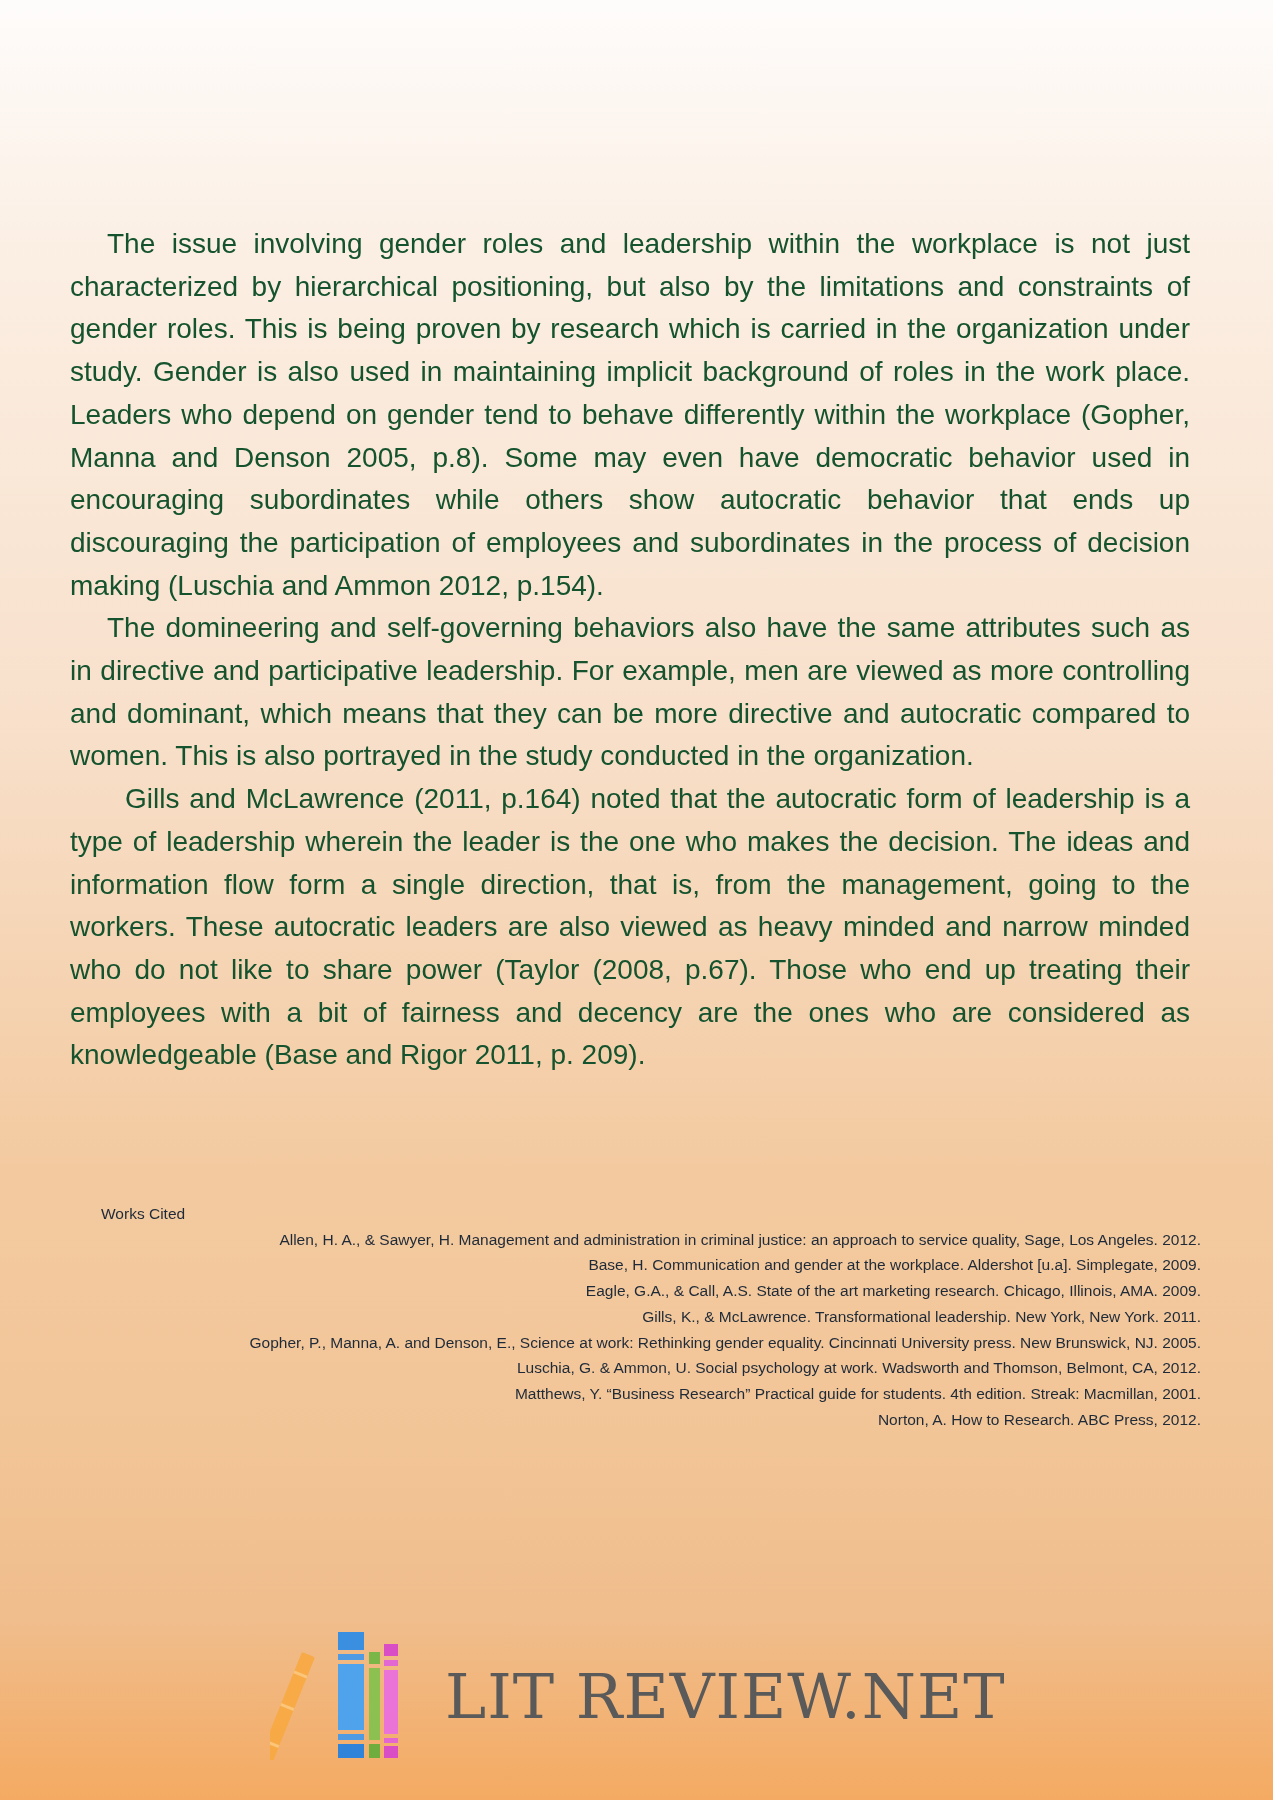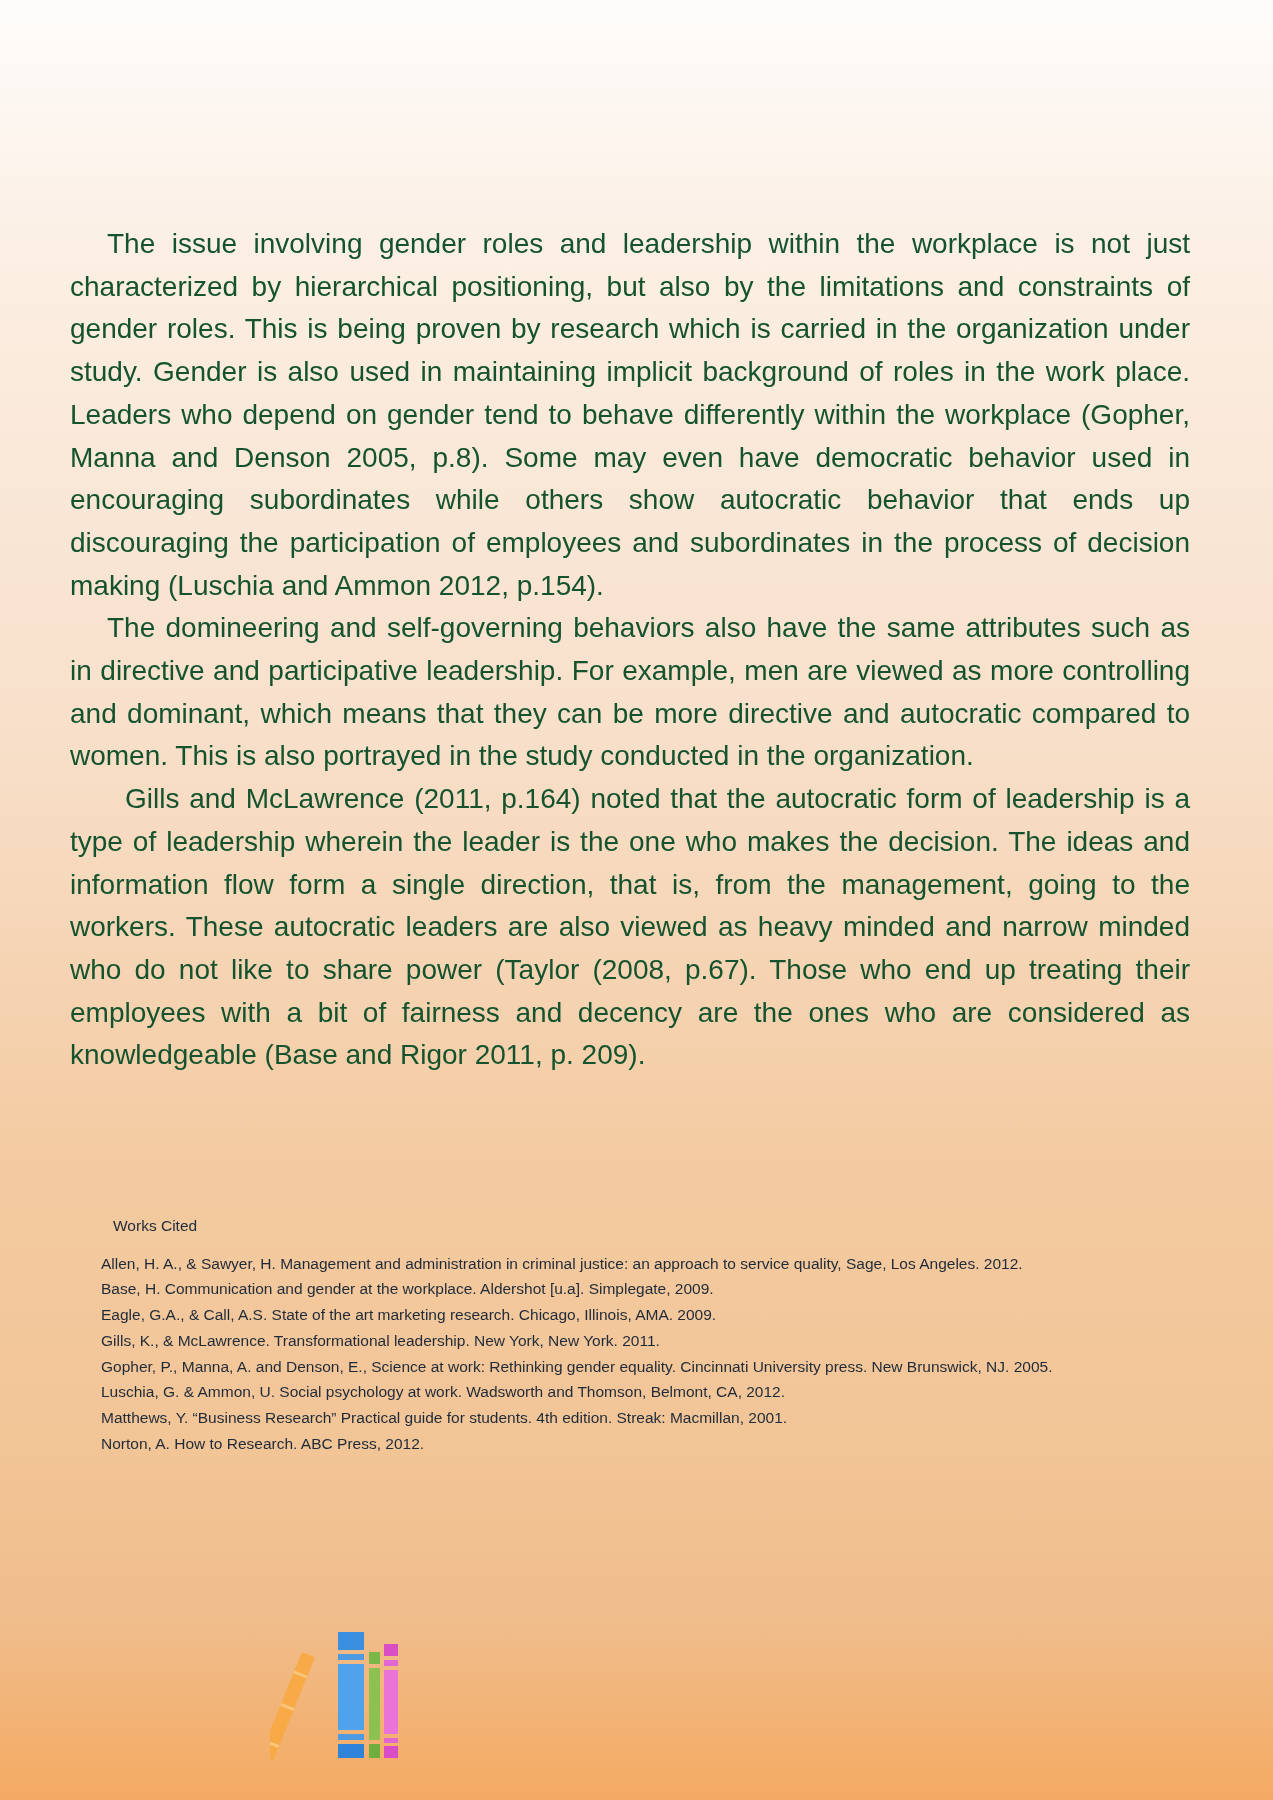--- a/index.html
+++ b/index.html
@@ -26,23 +26,23 @@
     .body-text p.p3 { text-indent: 55px; }
     .works-cited {
       position: absolute;
       left: 101px;
       top: 1201px;
       width: 1100px;
       font-size: 15.5px;
       line-height: 25.7px;
       color: #1f2a38;
     }
-    .works-cited .wc-title { margin: 12px; }
+    .works-cited .wc-title { margin: 0; }
     .works-cited ul { list-style: none; margin: 0; padding: 0; }
-    .works-cited li { margin: 0; white-space: nowrap; }
+    .works-cited li { margin: 0; white-space: nowrap; text-align: right; }
     .logo {
       position: absolute;
       left: 270px;
       top: 1630px;
       width: 700px;
       height: 130px;
     }
     .logo-icon { position: absolute; left: 0; top: 0; width: 140px; height: 130px; }
     .logo-text {
       position: absolute;
@@ -98,14 +98,15 @@
       <rect x="99" y="22" width="11" height="12" fill="#7ab648"></rect>
       <rect x="99" y="38" width="11" height="72" fill="#8cc152"></rect>
       <rect x="99" y="114" width="11" height="14" fill="#70ad3f"></rect>
 
       <rect x="114" y="14" width="14" height="12" fill="#d94ec5"></rect>
       <rect x="114" y="30" width="14" height="6" fill="#e367d2"></rect>
       <rect x="114" y="40" width="14" height="64" fill="#ea73d8"></rect>
       <rect x="114" y="108" width="14" height="5" fill="#e367d2"></rect>
       <rect x="114" y="116" width="14" height="12" fill="#d94ec5"></rect>
     </svg>
+    <span class="logo-text">LIT REVIEW.NET</span>
   </div>
 </main>
 
 </body></html>

